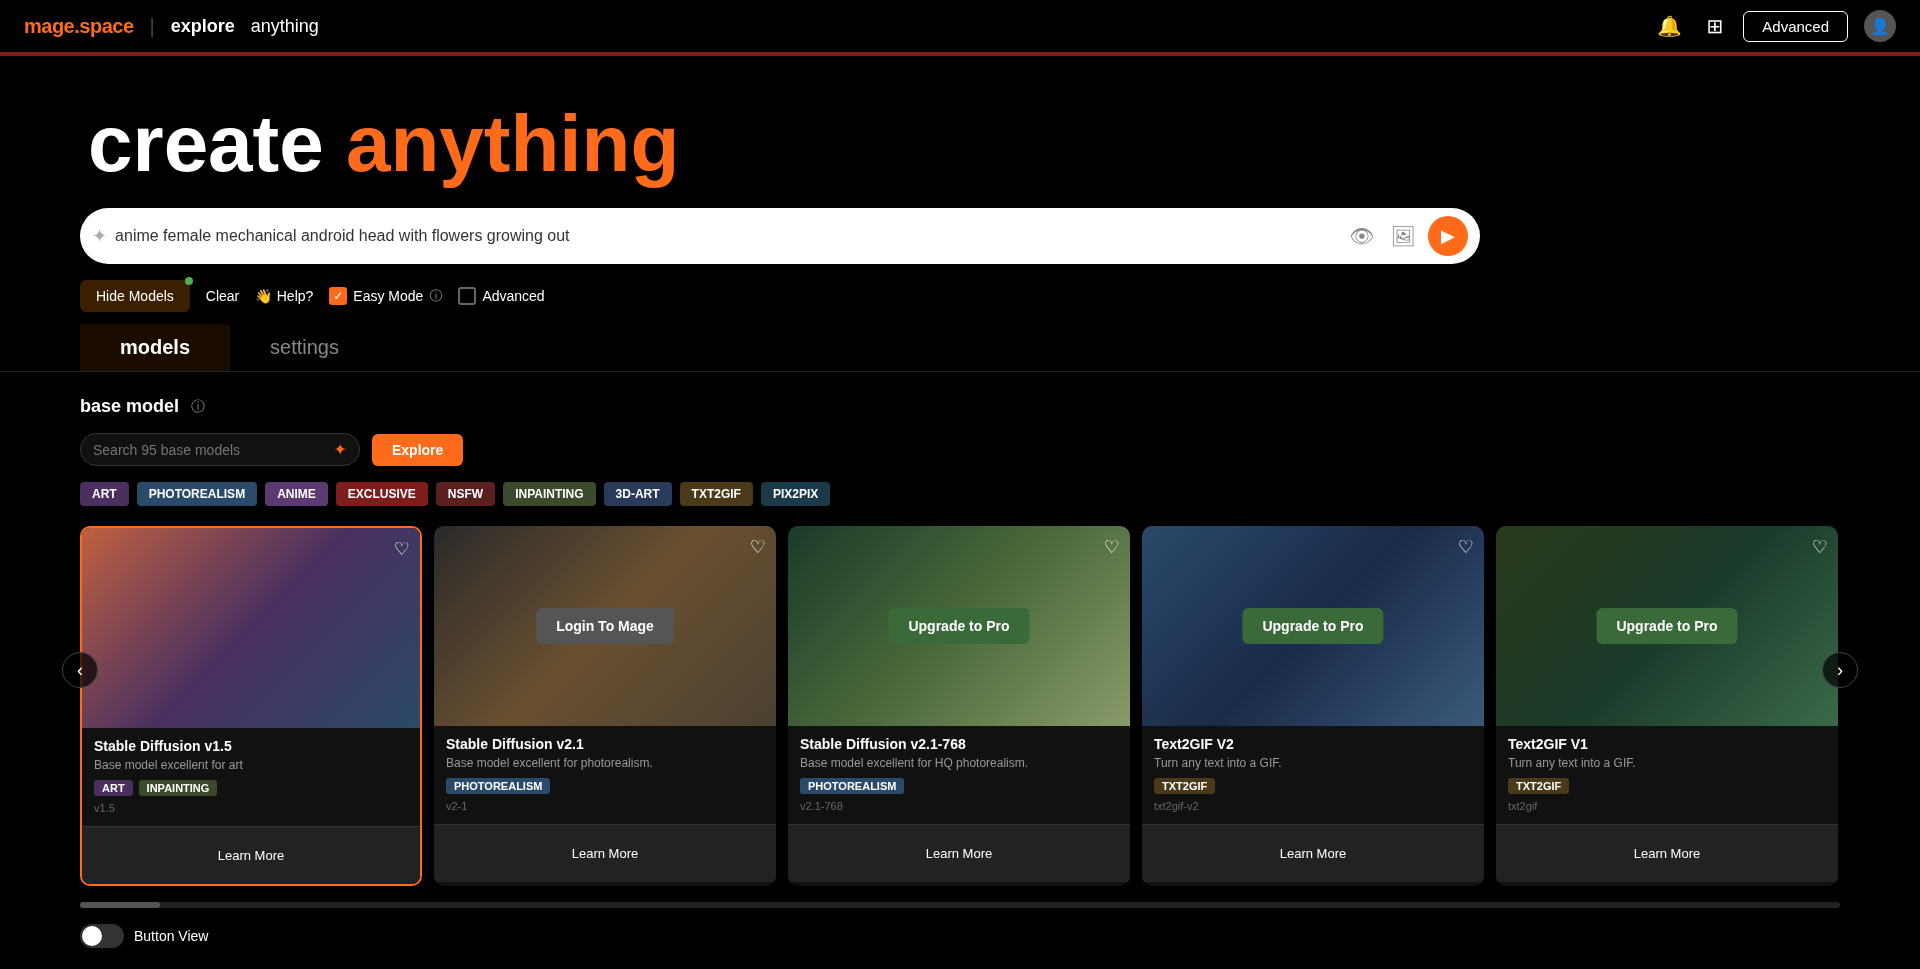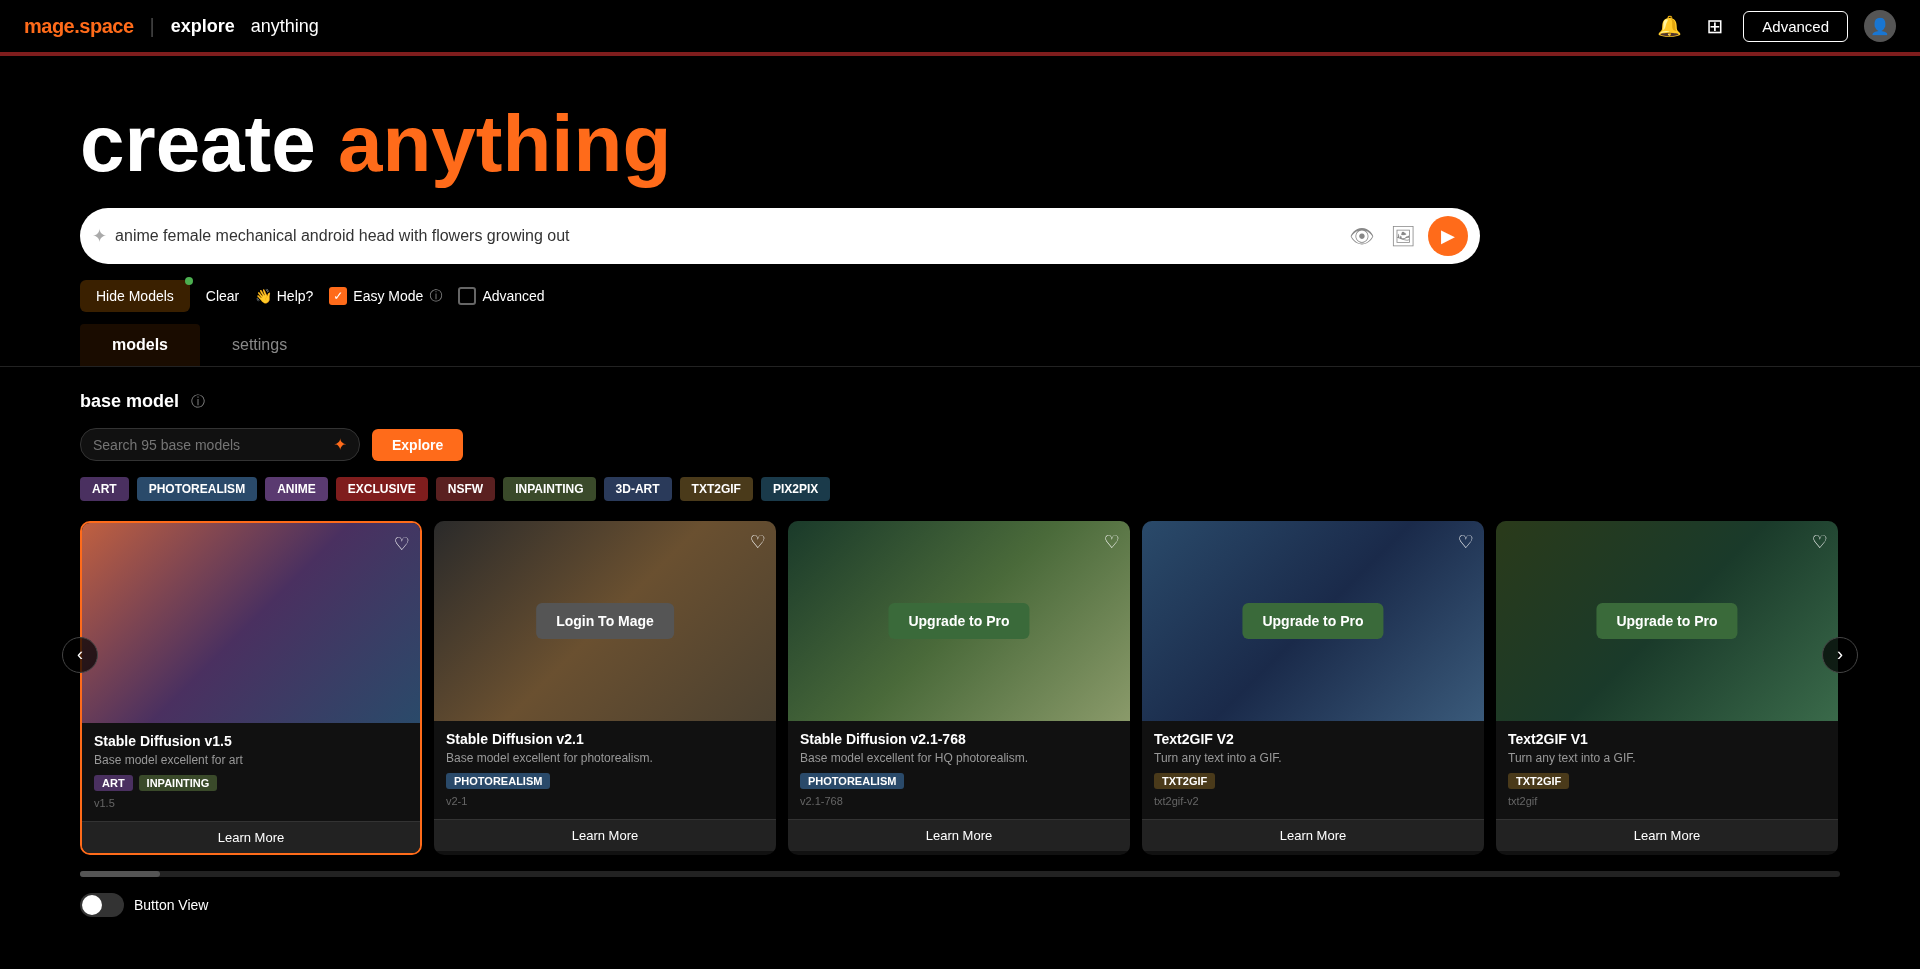--- a/index.html
+++ b/index.html
@@ -86,21 +86,21 @@
     
     .hero {
       padding: 48px 80px 0;
     }
     .hero-title {
       font-size: 80px;
       font-weight: 900;
       line-height: 1;
       margin-bottom: 24px;
     }
-    .hero-title .white { color: #fff; }
+    .hero-title .white { color: #fff; margin-left: 8px; }
     .hero-title .orange { color: #ff6b1a; }
 
     
     .search-bar {
       display: flex;
       align-items: center;
       background: #fff;
       border-radius: 50px;
       padding: 0 12px;
       height: 56px;
@@ -229,22 +229,22 @@
 
     
     .tabs-row {
       padding: 0 80px;
       display: flex;
       gap: 0;
       border-bottom: 1px solid #222;
       margin-bottom: 24px;
     }
     .tab {
-      padding: 12px 32px;
-      font-size: 16px;
+      padding: 12px 40px;
+      font-size: 20px;
       cursor: pointer;
       border: none;
       background: none;
       color: #888;
     }
     .tab.active {
       background: #1a0c00;
       color: #fff;
       border-radius: 4px 4px 0 0;
       font-weight: 600;
@@ -391,21 +391,21 @@
     }
     .card-version {
       font-size: 11px;
       color: #666;
     }
     .card-learn-btn {
       width: 100%;
       background: #222;
       border: none;
       color: #fff;
-      padding: 8px;
+      padding: 21px;
       font-size: 13px;
       cursor: pointer;
       border-top: 1px solid #333;
     }
     .carousel-arrow {
       position: absolute;
       top: 40%;
       transform: translateY(-50%);
       width: 36px;
       height: 36px;

